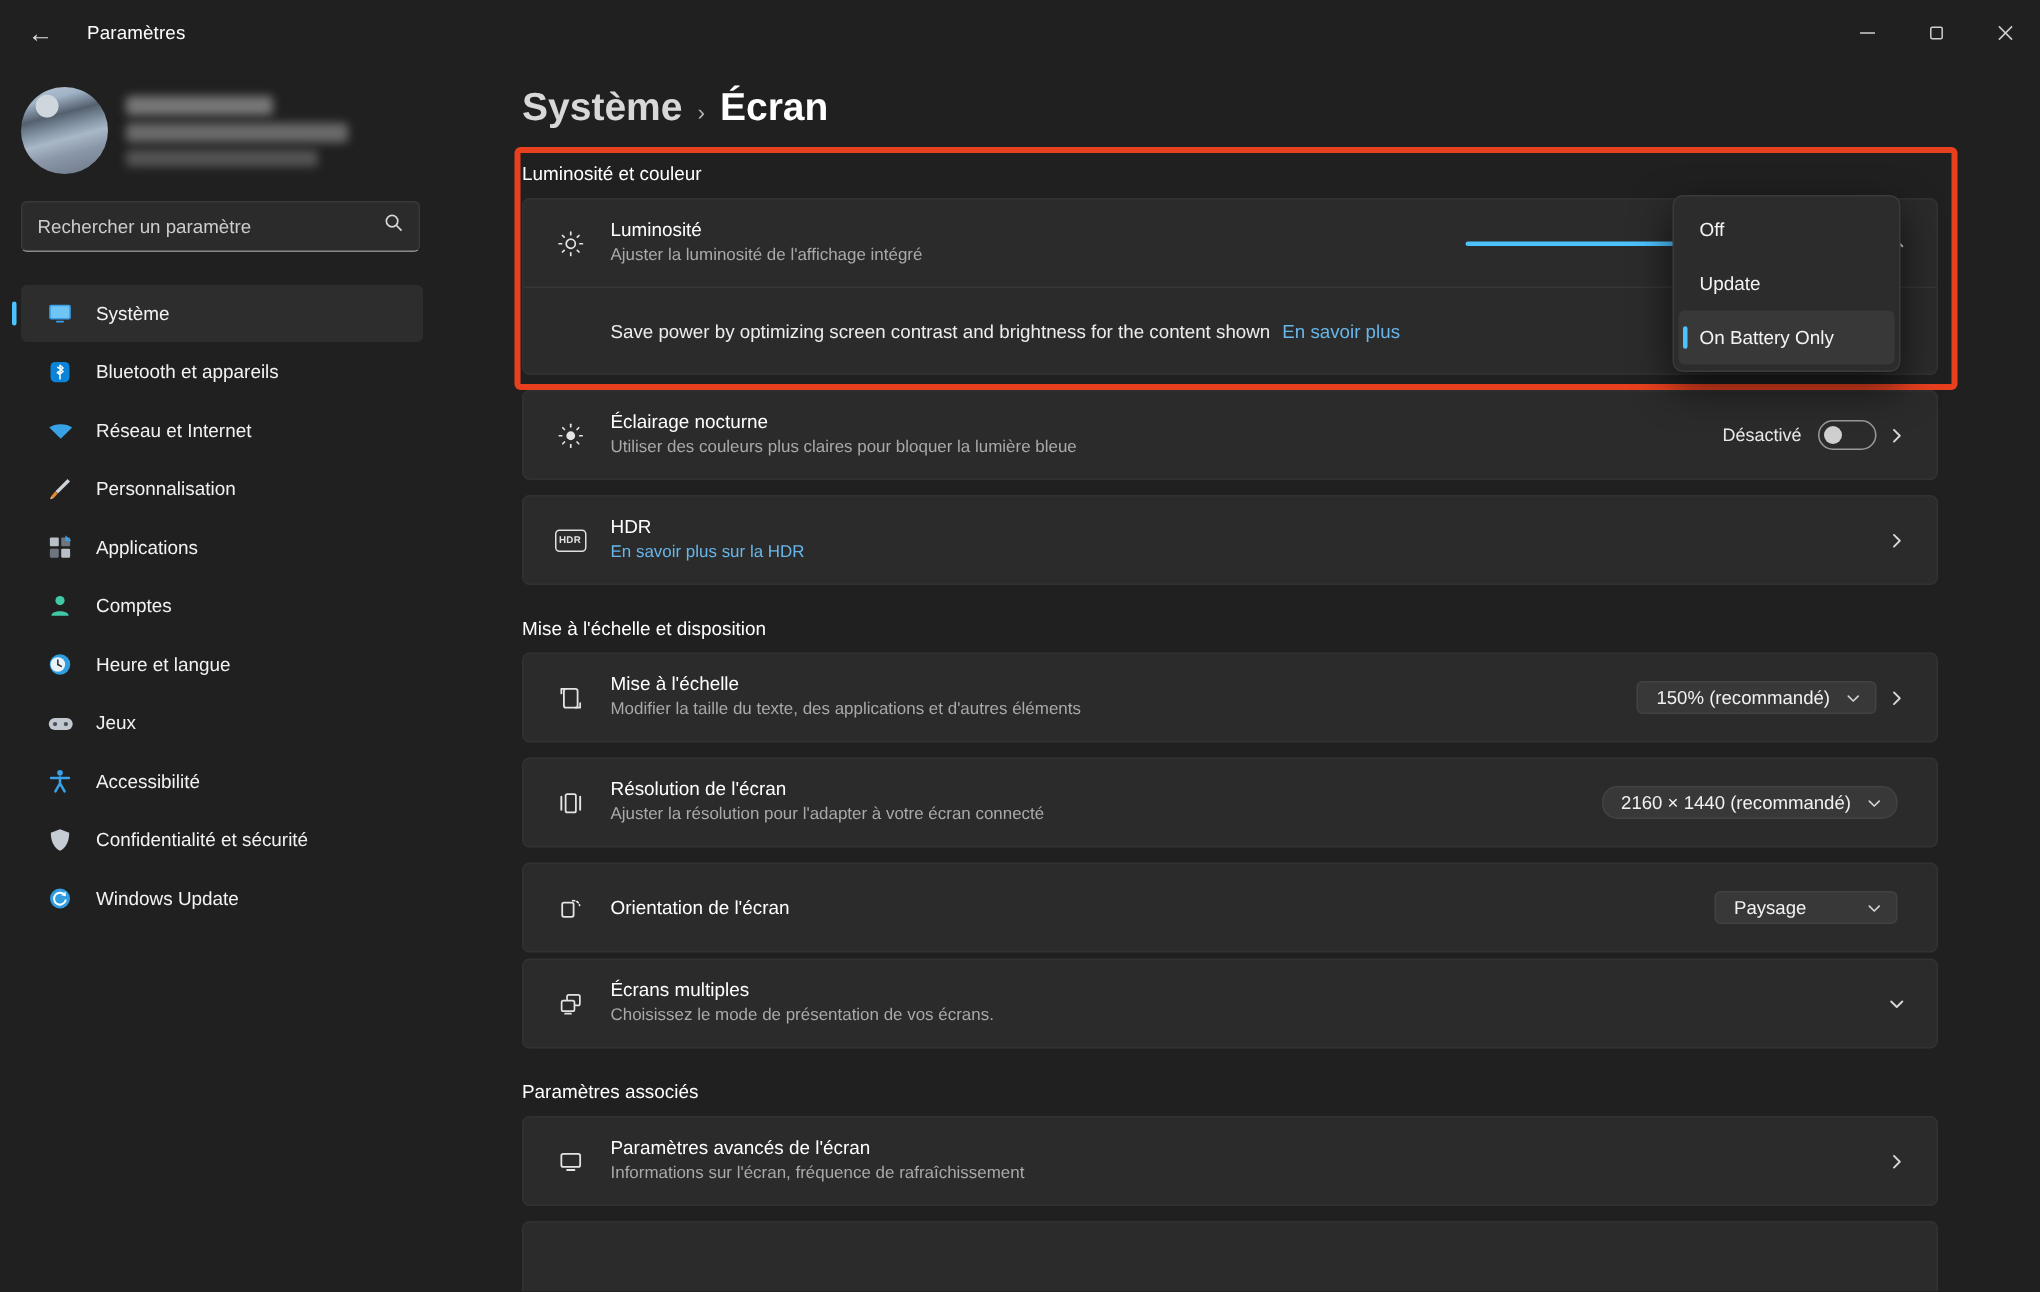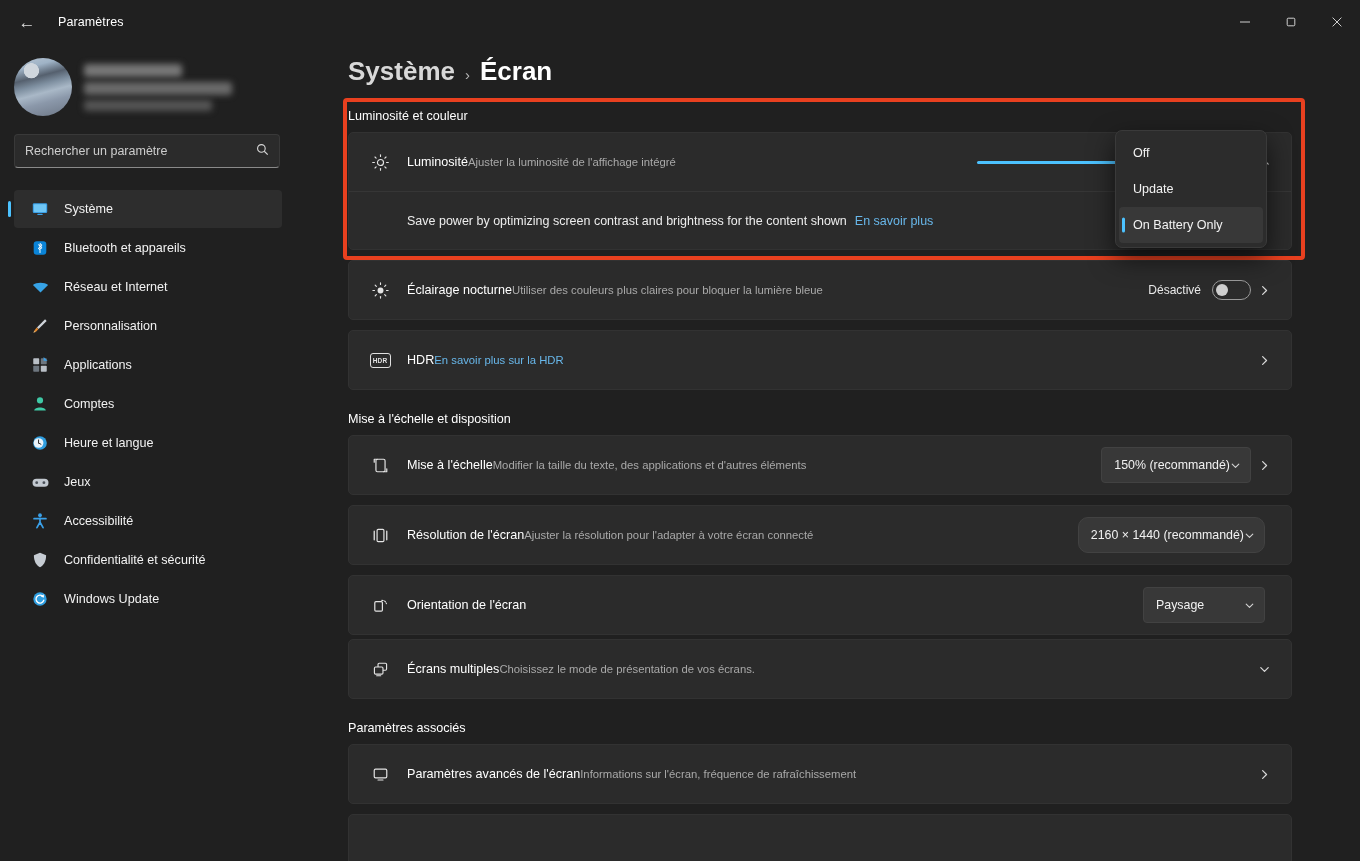--- a/index.html
+++ b/index.html
@@ -69,21 +69,21 @@
   .bc-2 { font-size:26px; color:#ffffff; font-weight:600; }
 
   .section-title { font-size:12.6px; color:#ffffff; margin:22px 0 9px 52px; }
 
   .card {
     position:relative; margin-left:52px; width:944px;
     background:#2b2b2b; border:1px solid #323232; border-radius:5px;
   }
   .row { display:flex; align-items:center; height:58px; padding:0 14px 0 18px; }
   .row .r-ico { width:26px; flex:none; display:flex; align-items:center; justify-content:center; color:#e4e4e4; }
-  .row .r-text { margin-left:14px; display:flex; justify-content:center; }
+  .row .r-text { margin-left:14px; display:flex; flex-direction:column; justify-content:center; }
   .r-title { font-size:12.6px; color:#ffffff; line-height:1.35; }
   .r-sub { font-size:11.3px; color:#a9a9a9; line-height:1.4; margin-top:1px; }
   .r-sub.link { color:#68b7ea; }
   .r-spacer { flex:1; }
   .chev { width:26px; display:flex; align-items:center; justify-content:center; color:#d8d8d8; }
   .divider { height:1px; background:#363636; margin:0 0 0 0; }
 
   
   .highlight-box {
     position:absolute; left:343px; top:98px; width:962px; height:162px;
@@ -122,22 +122,22 @@
     width:39px; height:20px; border-radius:11px;
     background:#2b2b2b; border:1px solid #9a9a9a; position:relative; flex:none;
   }
   .toggle .knob {
     position:absolute; left:3px; top:50%; transform:translateY(-50%);
     width:12px; height:12px; border-radius:50%; background:#cfcfcf;
   }
 
   
   .combo {
-    height:36px; background:#383838; border:1px solid #424242; border-radius:4px;
-    display:flex; align-items:center; padding:0 9px 0 12px; 
+    height:22px; background:#383838; border:1px solid #424242; border-radius:4px;
+    display:flex; align-items:center; padding:0 9px 0 12px; gap:10px;
   }
   .combo .c-val { font-size:12.4px; color:#f1f1f1; white-space:nowrap; }
   .combo .c-chev { color:#d3d3d3; display:flex; align-items:center; }
 
   .hdr-badge {
     width:21px; height:15px; border:1.4px solid #e0e0e0; border-radius:3px;
     display:flex; align-items:center; justify-content:center;
     font-size:6.5px; font-weight:700; color:#e0e0e0; letter-spacing:.2px;
   }
 </style>

